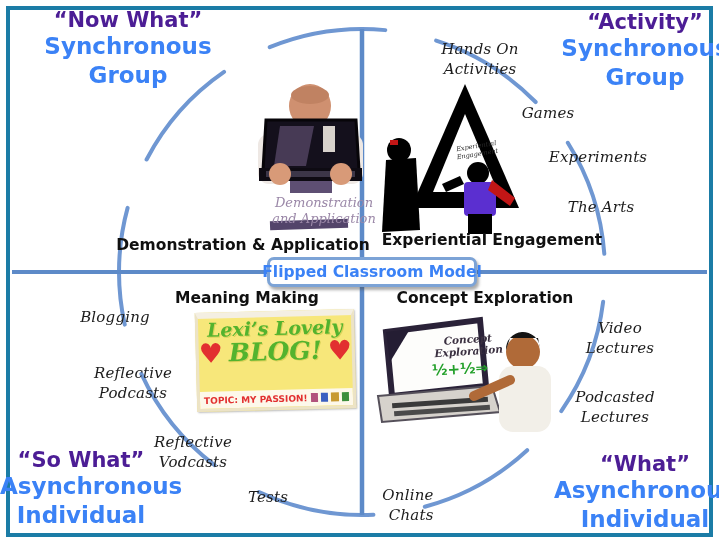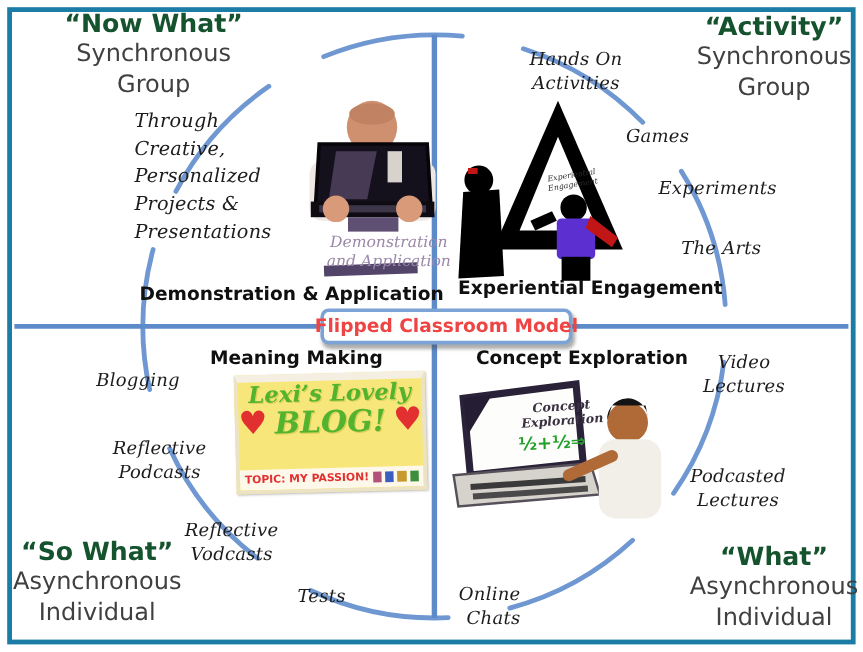--- a/index.html
+++ b/index.html
@@ -16,28 +16,28 @@
   .ctr { transform:translateX(-50%); text-align:center; }
   .hand {
     font-family:"DejaVu Serif", serif; font-style:italic; color:#1c1c1c;
     font-size:15px; line-height:1.3; white-space:pre-line; letter-spacing:.2px;
   }
   .caption {
     font-family:"DejaVu Sans", sans-serif; font-weight:bold; font-size:15.5px;
     color:#101010; white-space:nowrap;
   }
   .corner { text-align:center; z-index:6; }
-  .corner-title { font-weight:bold; font-size:21px; color:#14532d; white-space:nowrap; }
-  .corner-sub  { font-weight:normal; font-size:20px; color:#404040; white-space:pre-line; line-height:1.28; }
+  .corner-title { font-weight:bold; font-size:21px; color:#4c1d95; white-space:nowrap; }
+  .corner-sub  { font-weight:bold; font-size:23px; color:#3b82f6; white-space:pre-line; line-height:1.28; }
   #center-box {
     position:absolute; left:267px; top:257px; width:210px; height:30px; z-index:7;
     background:#fff; border:3px solid #7ca3d6; border-radius:7px;
     box-shadow:2px 3px 3px rgba(70,70,70,.45);
     display:flex; align-items:center; justify-content:center;
-    font-weight:bold; font-size:15.5px; color:#ef4444; white-space:nowrap;
+    font-weight:bold; font-size:15.5px; color:#3b82f6; white-space:nowrap;
   }
   
   #blog-poster {
     position:absolute; left:196px; top:311px; width:159px; height:99px; z-index:4;
     background:#f7e77a; border:3px solid #ece3c6; border-top:6px solid #f4efe2;
     transform:rotate(-1.5deg); box-shadow:1px 1px 2px rgba(0,0,0,.25);
     text-align:center; overflow:hidden;
   }
   .blog-line1 { font-family:"DejaVu Serif",serif; font-style:italic; font-weight:bold;
     color:#53b32e; font-size:19px; line-height:22px; text-shadow:1px 1px 0 #d9d25a; }
@@ -94,31 +94,26 @@
 Individual</div>
   </div>
 
   <div class="abs ctr caption" style="left:243px; top:236px;">Demonstration &amp; Application</div>
   <div class="abs ctr caption" style="left:492px; top:231px;">Experiential Engagement</div>
   <div class="abs ctr caption" style="left:247px; top:289px;">Meaning Making</div>
   <div class="abs ctr caption" style="left:485px; top:289px;">Concept Exploration</div>
 
   <div id="center-box">Flipped Classroom Model</div>
 
-  <div class="abs hand" style="left:112px; top:89px; font-size:16px; line-height:23px;">Through
-Creative,
-Personalized
-Projects &amp;
-Presentations</div>
   <div class="abs ctr hand" style="left:468px; top:40px;margin-left:12px;">Hands On
 Activities</div>
   <div class="abs ctr hand" style="left:548px; top:104px;">Games</div>
   <div class="abs ctr hand" style="left:598px; top:148px;text-align:center;">Experiments</div>
   <div class="abs ctr hand" style="left:601px; top:198px;">The Arts</div>
-  <div class="abs ctr hand" style="left:620px; top:293px;">Video
+  <div class="abs ctr hand" style="left:620px; top:319px;">Video
 Lectures</div>
   <div class="abs ctr hand" style="left:615px; top:388px;">Podcasted
 Lectures</div>
   <div class="abs ctr hand" style="left:408px; top:486px;text-align:right;">Online
 Chats</div>
   <div class="abs ctr hand" style="left:268px; top:488px;">Tests</div>
   <div class="abs ctr hand" style="left:193px; top:433px;">Reflective
 Vodcasts</div>
   <div class="abs ctr hand" style="left:133px; top:364px;">Reflective
 Podcasts</div>

